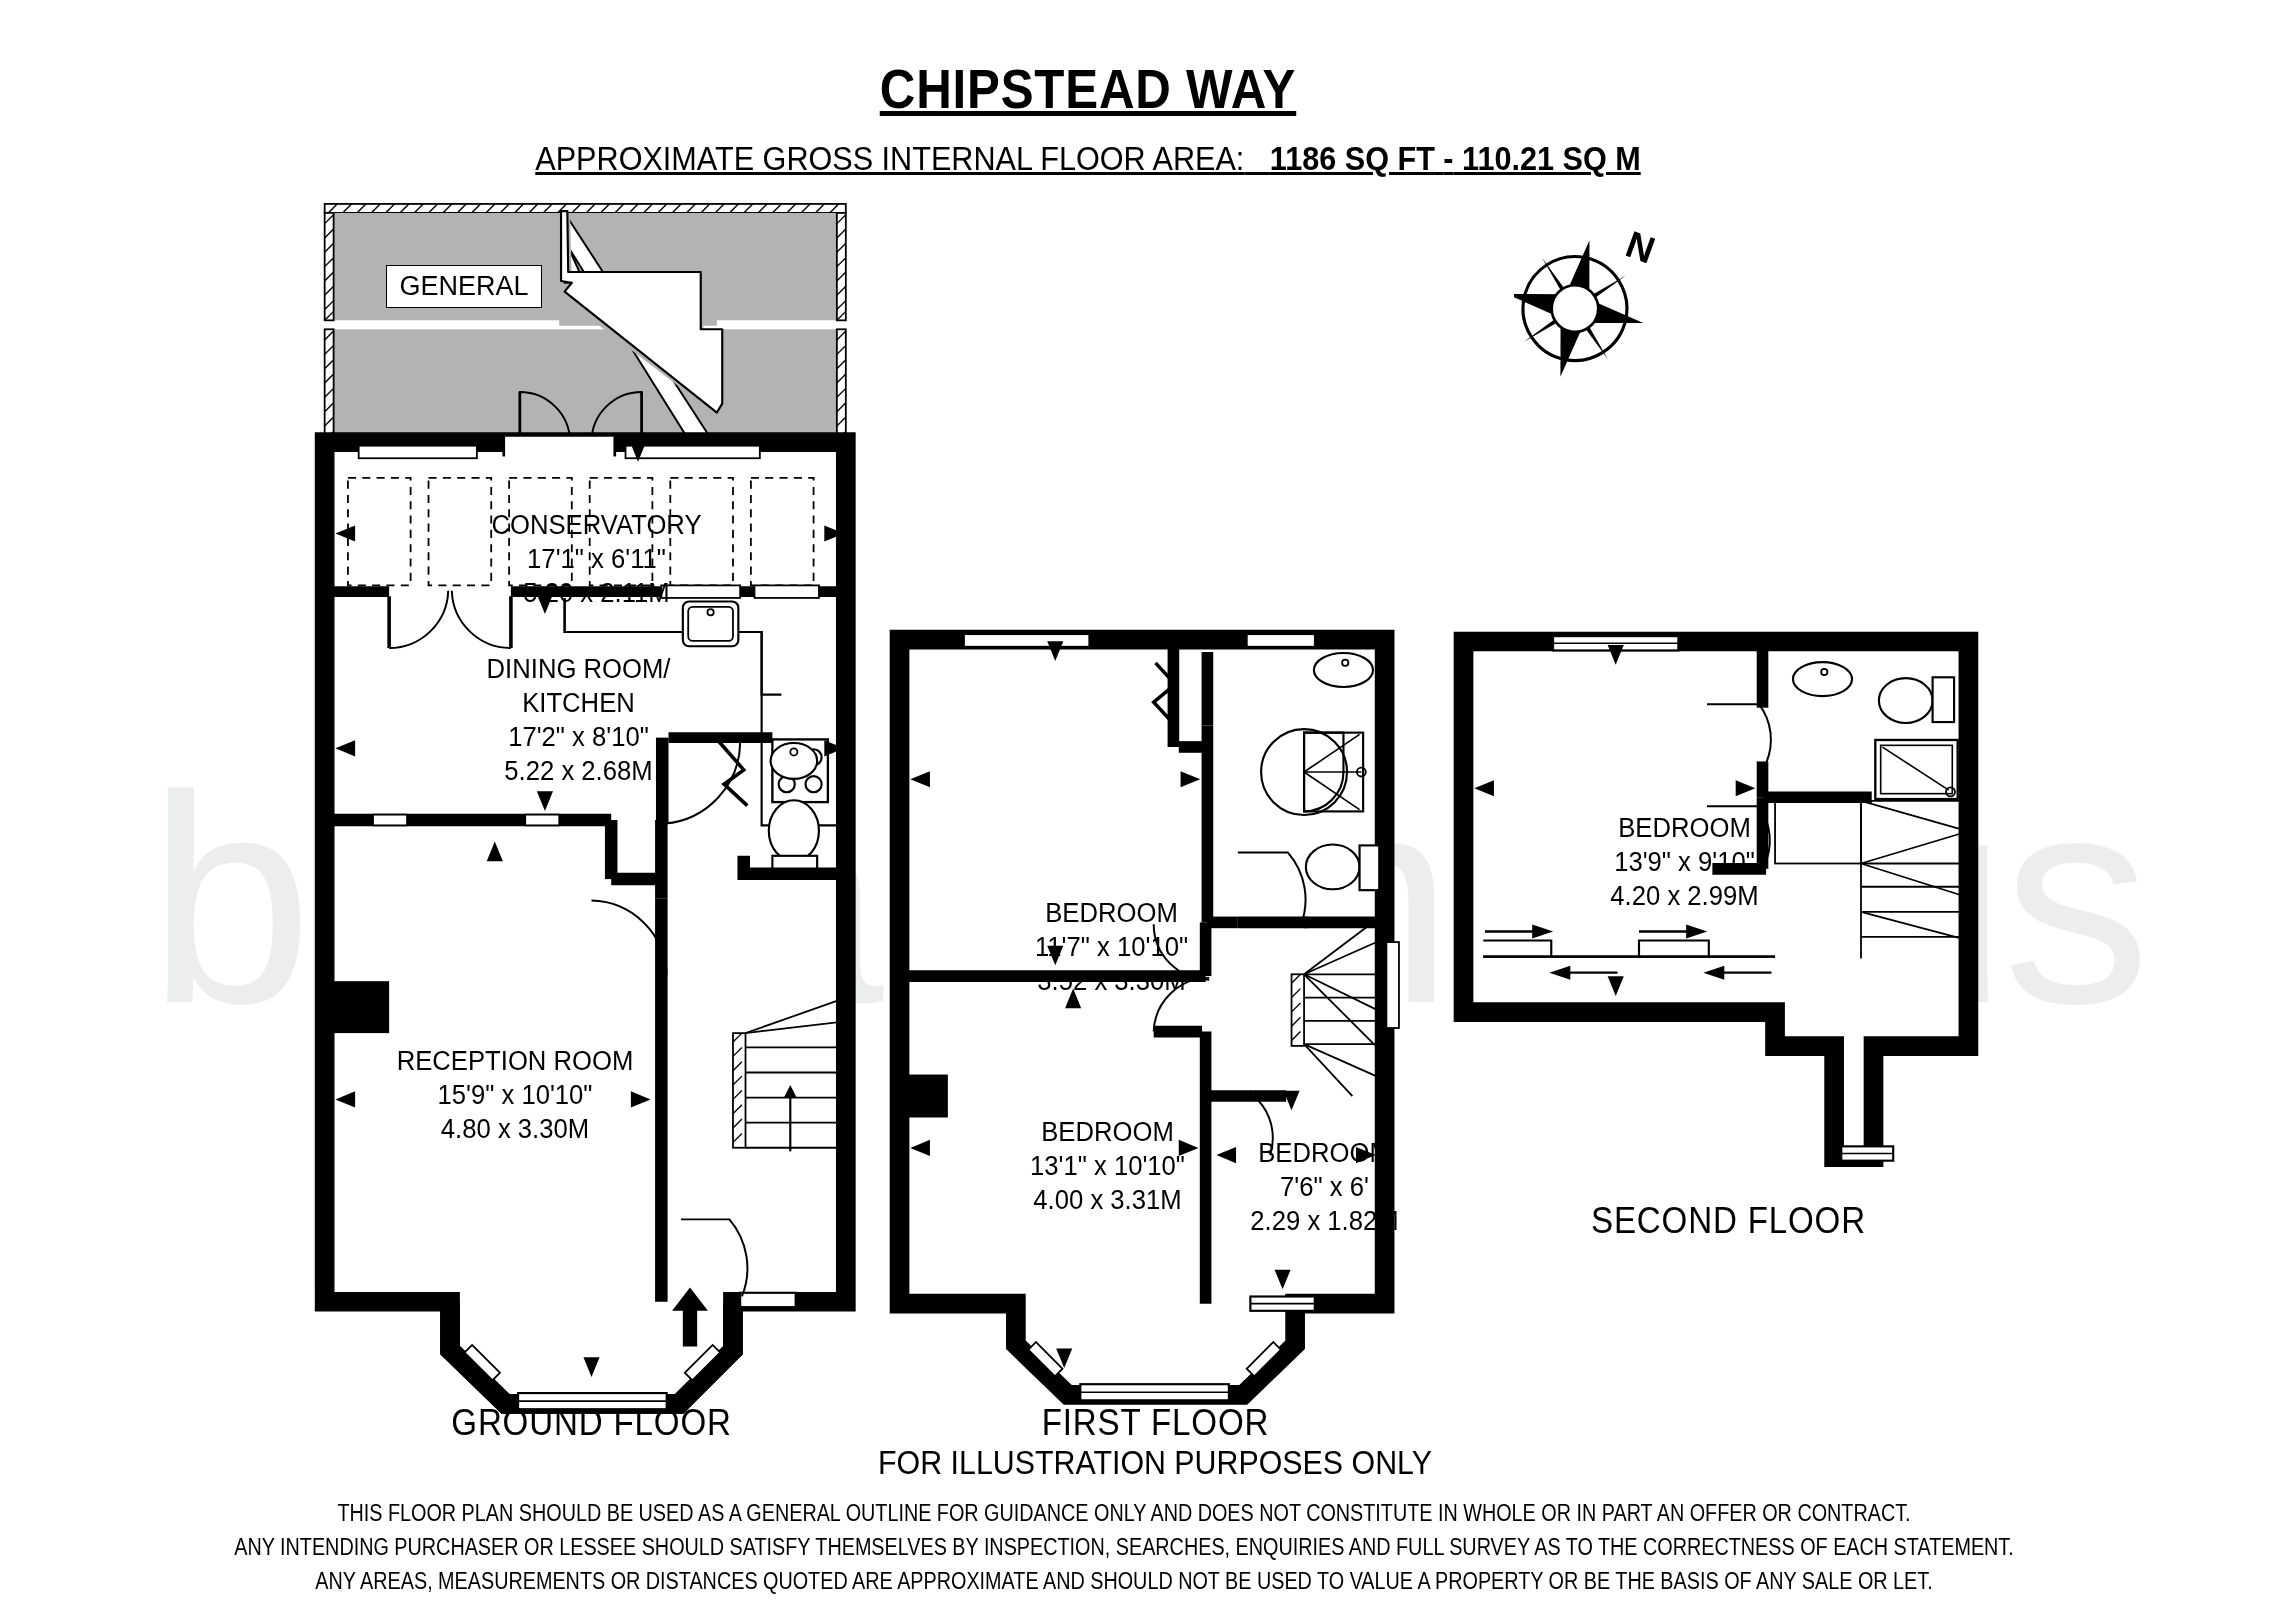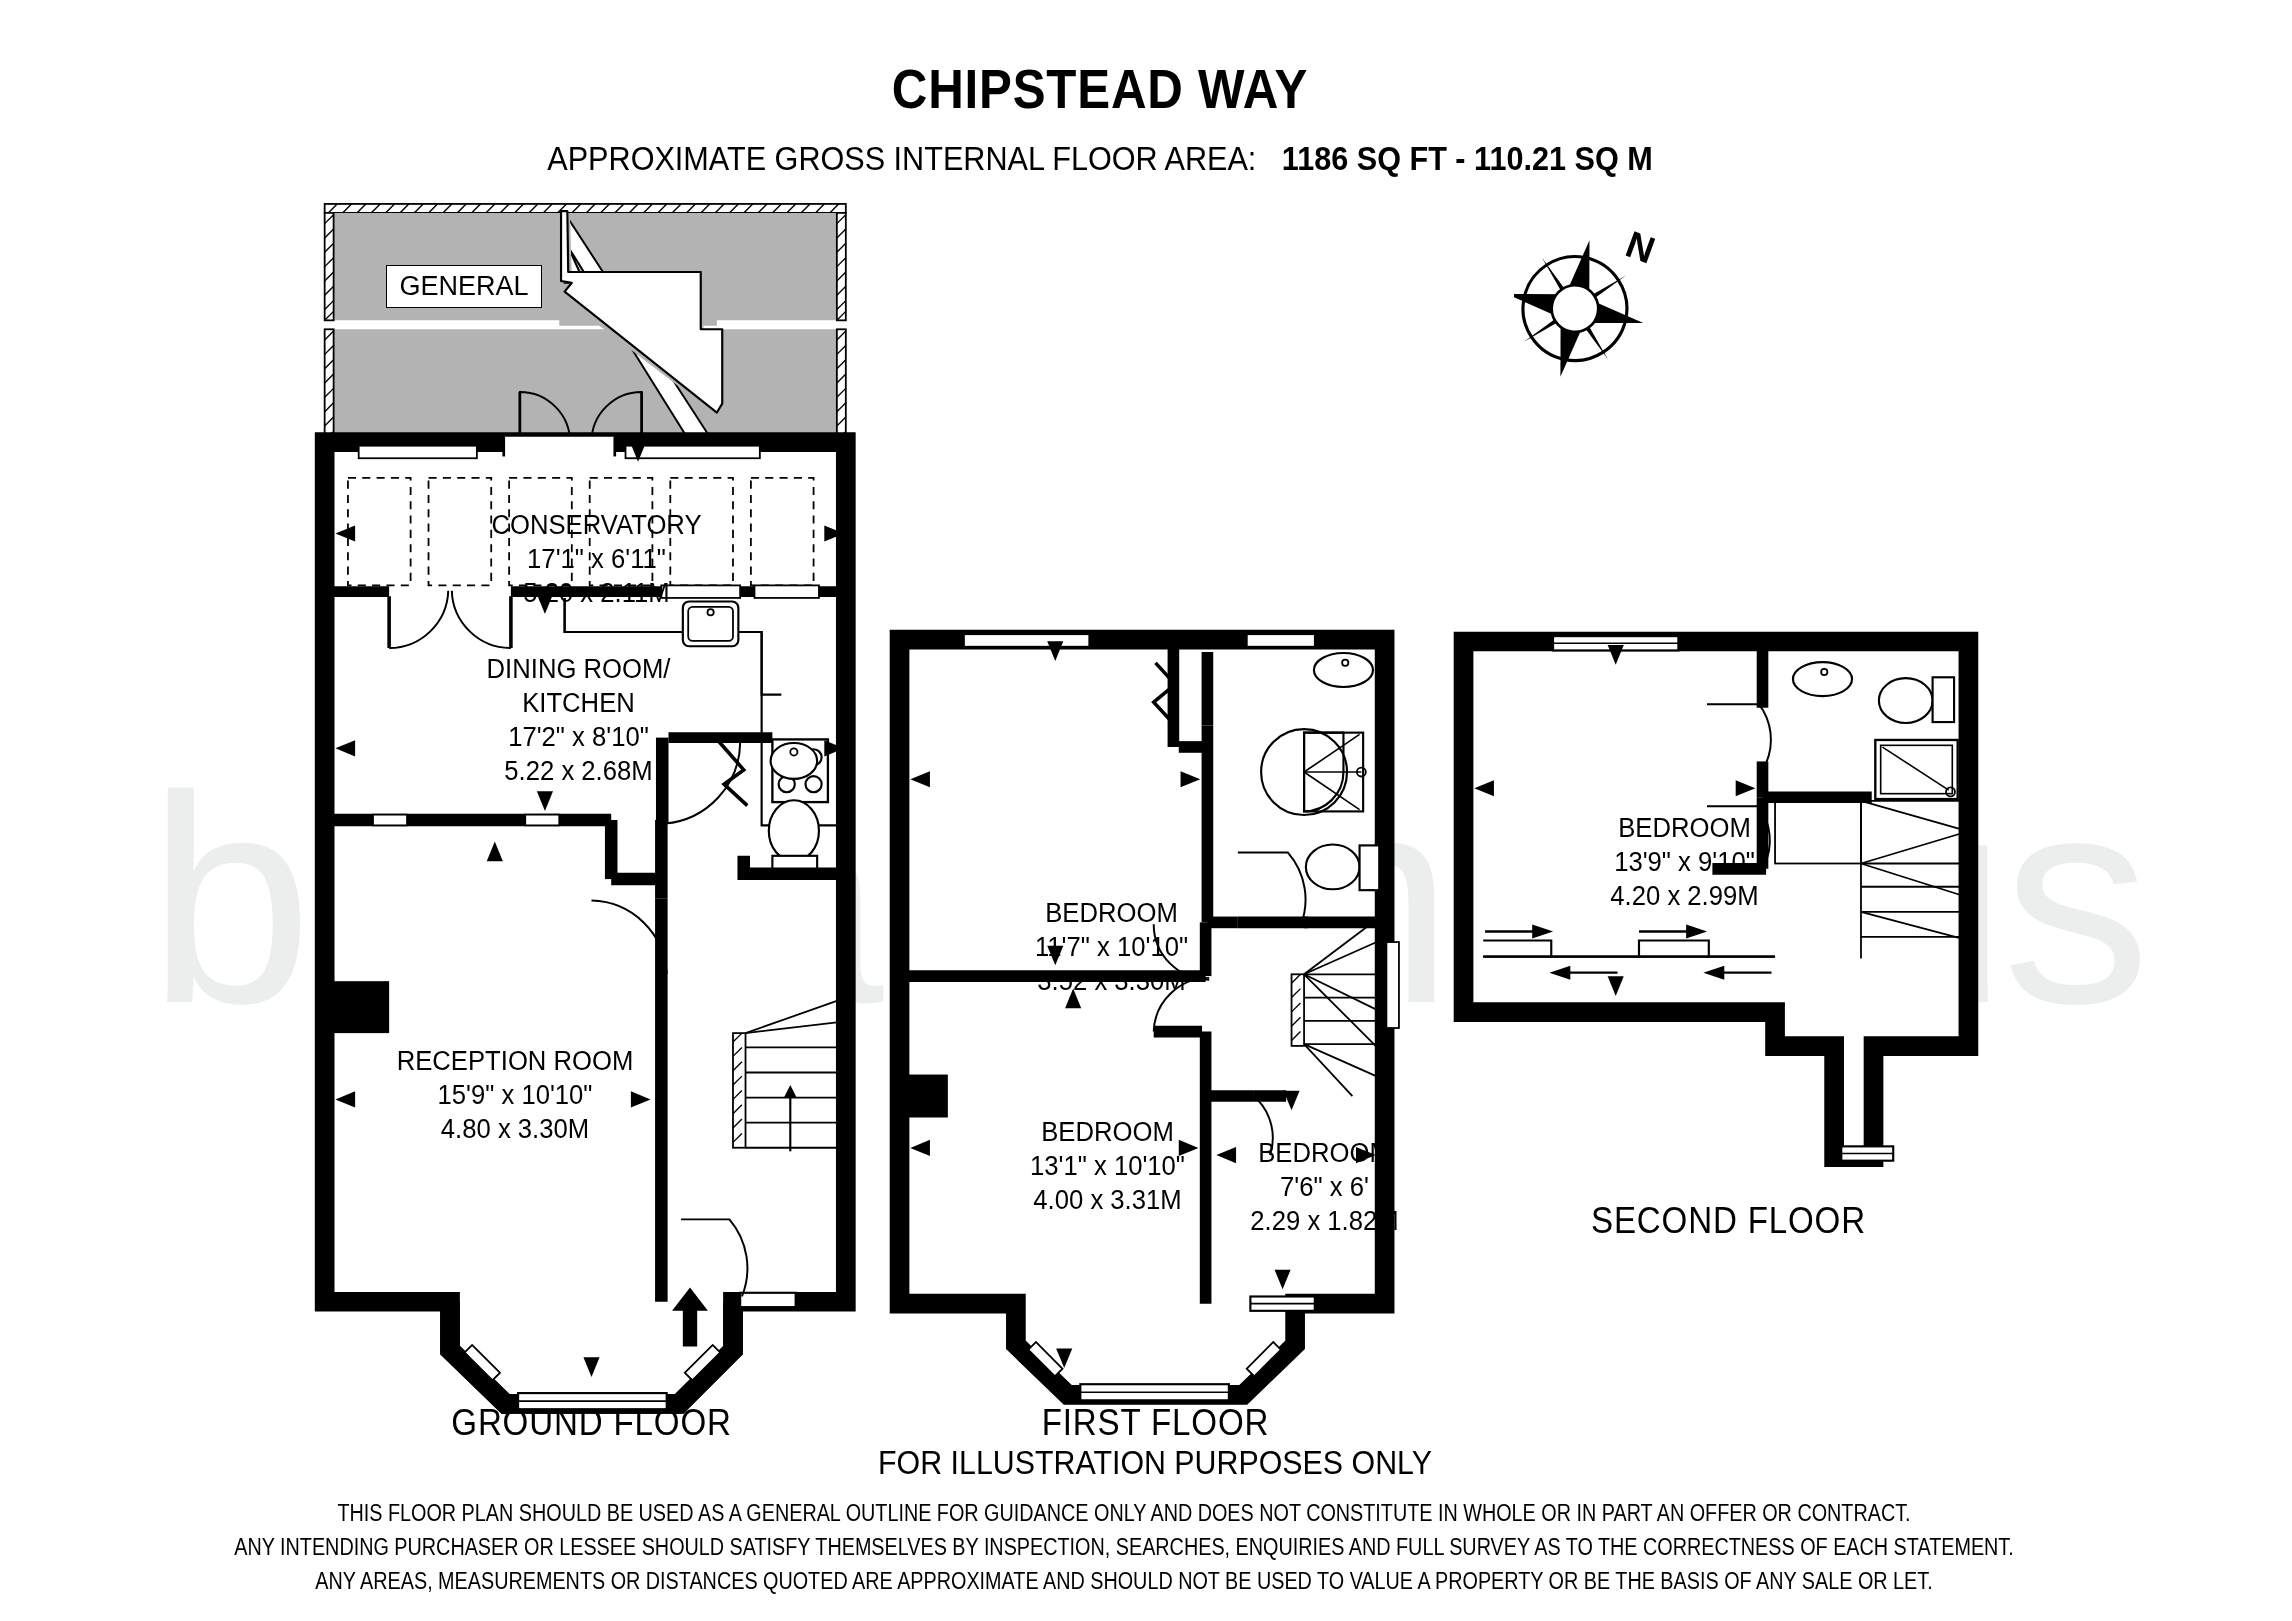--- a/index.html
+++ b/index.html
@@ -25,21 +25,21 @@
     color:#eceded;
     font-family:"Liberation Sans", sans-serif;
     font-weight:400;
     white-space:nowrap;
     user-select:none;
     pointer-events:none;
     z-index:0;
   }
 
   
-  #header { position:absolute; left:16px; top:0; width:2168px; z-index:5; }
+  #header { position:absolute; left:4px; top:0; width:2168px; z-index:5;text-decoration:underline; }
   #title {
     text-align:center;
     font-size:56px;
     font-weight:bold;
     letter-spacing:0.9px;
     margin-top:56px;
     font-family:"Liberation Sans Narrow","Liberation Sans",sans-serif;
     transform:scaleX(0.88);
   }
   #subtitle {

